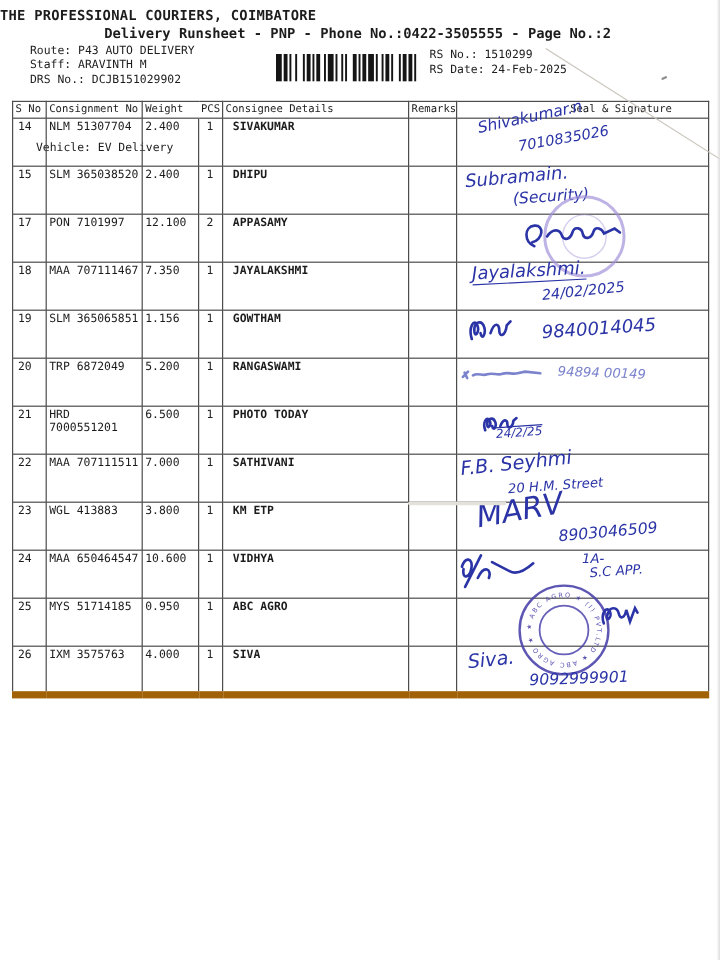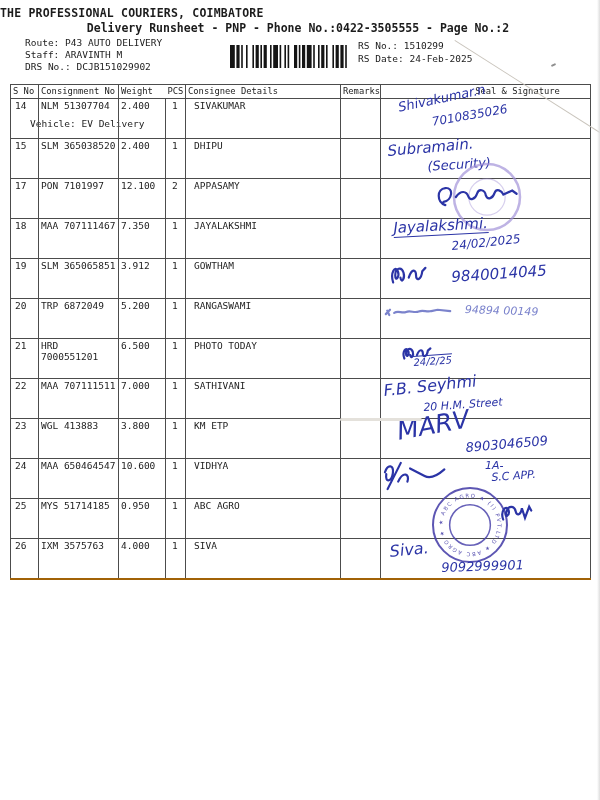--- a/index.html
+++ b/index.html
@@ -14,26 +14,26 @@
   .meta-left .indent{padding-left:5px;margin-top:45px;}
   .rs-block{position:absolute;left:358px;top:39px;font-size:9.5px;line-height:13px;}
   .barcode{position:absolute;left:230px;top:45px;width:120px;height:23px;}
 
   table.runsheet{position:absolute;left:10px;top:84px;width:580px;
                  border-collapse:collapse;table-layout:fixed;font-size:9.5px;}
   .runsheet th,.runsheet td{border:1px solid #4c4c4c;padding:1px 2px;
                  vertical-align:top;text-align:left;font-weight:normal;}
   .runsheet thead th{height:11px;font-size:8.8px;white-space:nowrap;}
   .runsheet tbody tr{height:40px;}
-  .runsheet tbody tr:last-child td{border-bottom:2px solid #a16207;}
+  .runsheet tbody tr:last-child td{border-bottom:6px solid #a16207;}
   th.th-weight{border-right:none;}
   th.th-pcs{border-left:none;}
   th.th-seal{padding-left:66px;text-align:center;}
   td.c-sno{padding-left:4px;}
-  td.c-consignee{padding-left:8px;}
+  td.c-consignee{padding-left:8px;font-weight:bold;}
   td.c-pcs{padding-left:6px;}
   td.c-seal{position:relative;overflow:visible;}
 
   .hand{position:absolute;font-family:"DejaVu Sans",sans-serif;font-style:italic;
         white-space:nowrap;transform-origin:left top;line-height:1;}
   .hand.u{border-bottom:1.4px solid currentColor;padding-bottom:1px;}
   .hand.o{border-top:1.4px solid currentColor;padding-top:1px;}
   svg.scribble,svg.stamp{position:absolute;overflow:visible;transform-origin:left top;}
 
   .crease{position:absolute;left:455px;top:40px;width:173px;height:1px;
@@ -164,21 +164,21 @@
       <td class="c-consignee">JAYALAKSHMI</td>
       <td></td>
       <td class="c-seal">
             <div class="hand u" style="left: 12px; top: 2px; font-size: 15px; color: rgb(43, 52, 166); transform: rotate(-3deg);">Jayalakshmi.</div>
             <div class="hand" style="left: 70px; top: 21px; font-size: 12px; color: rgb(43, 52, 166); transform: rotate(-6deg);">24/02/2025</div>
           </td>
     </tr>
         <tr>
       <td class="c-sno">19</td>
       <td>SLM 365065851</td>
-      <td>3.912</td>
+      <td>1.156</td>
       <td class="c-pcs">1</td>
       <td class="c-consignee">GOWTHAM</td>
       <td></td>
       <td class="c-seal">
             <svg class="scribble" viewBox="0 0 100 32" preserveAspectRatio="none" width="52" height="26" style="left: 8px; top: 4px;">
               <path d="M8,24 C2,12 12,2 17,10 C21,17 12,24 12,15 C12,6 24,4 28,12 C31,19 24,26 22,18 M38,18 C44,6 52,8 52,15 C52,23 62,21 64,10 L70,6" fill="none" stroke="#2b34a6" stroke-width="2.2" stroke-linecap="round" vector-effect="non-scaling-stroke"></path>
             </svg>
             <div class="hand" style="left: 70px; top: 11px; font-size: 15px; color: rgb(43, 52, 166); transform: rotate(-4deg);">9840014045</div>
           </td>
     </tr>

